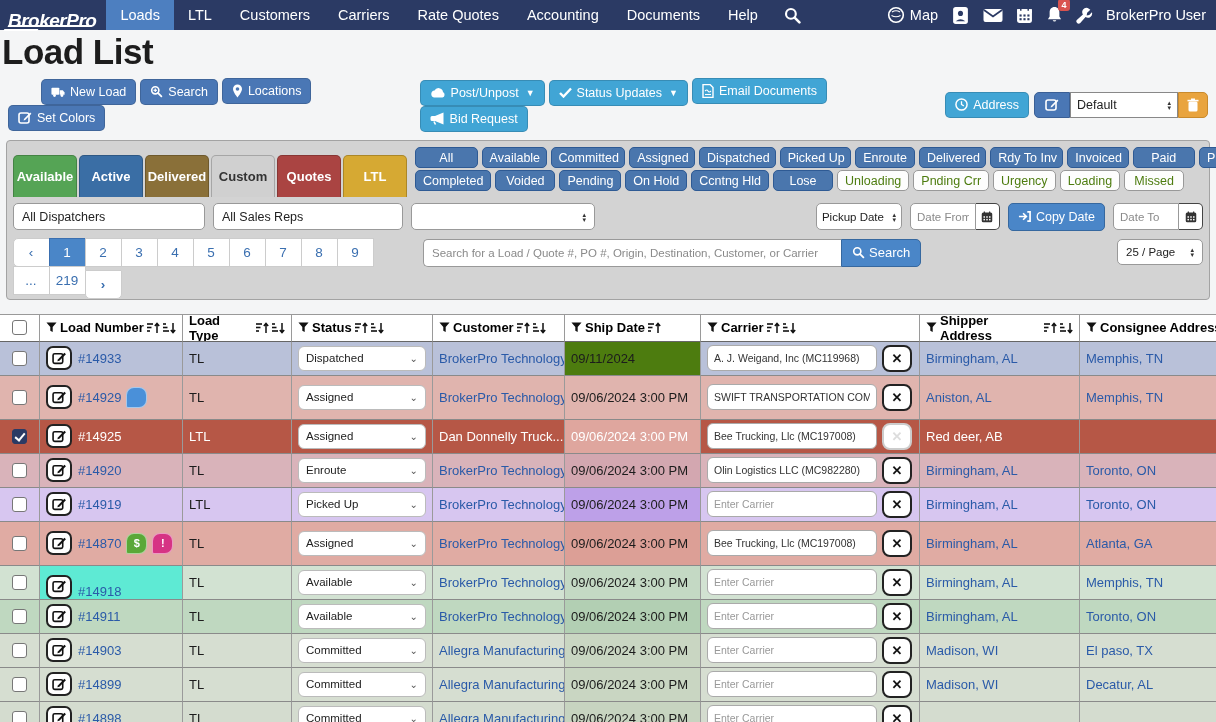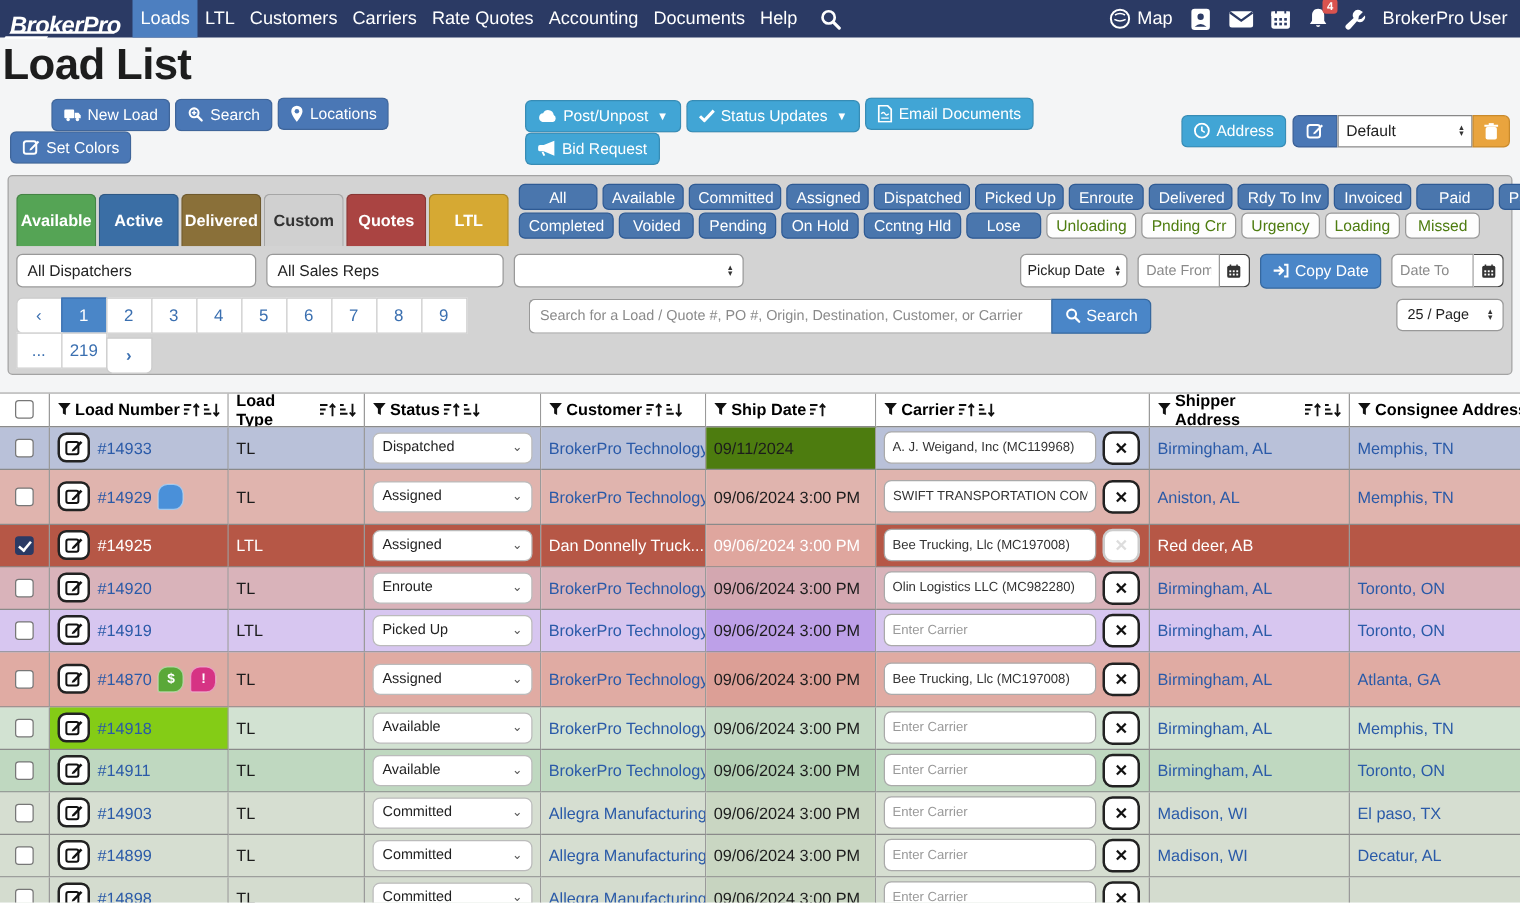--- a/index.html
+++ b/index.html
@@ -8,21 +8,21 @@
   .ic { display:inline-flex; align-items:center; justify-content:center; }
   .ic svg { display:block; }
 
   
   .navbar { height:30px; background:#2b3a64; display:flex; align-items:stretch; color:#fff; }
   .brand { display:flex; align-items:center; padding:12px 10px 0 8px; font-weight:bold; font-style:italic;
     font-size:19px; letter-spacing:-0.5px; position:relative; }
   .brand .underl { position:absolute; left:8px; right:14px; bottom:3px; height:2px; background:#fff; transform:skewX(-30deg); }
   .brand .underl2 { position:absolute; left:4px; width:34px; bottom:0px; height:1.5px; background:#fff; transform:skewX(-30deg); }
   .nav-items { display:flex; align-items:stretch; }
-  .nav-item { display:flex; align-items:center; padding:0 6px; font-size:14.5px; cursor:pointer; }
+  .nav-item { display:flex; align-items:center; padding:0 14px; font-size:14.5px; cursor:pointer; }
   .nav-item.active { background:#4d7fc0; }
   .nav-search { display:flex; align-items:center; padding:0 12px; }
   .nav-right { margin-left:auto; display:flex; align-items:center; gap:13px; padding-right:10px; }
   .nav-right .lbl { font-size:14.5px; }
   .map-group { display:flex; align-items:center; gap:5px; }
   .bell-wrap { position:relative; }
   .badge { position:absolute; top:-7px; right:-7px; background:#d9534f; color:#fff; font-size:9px;
     font-weight:bold; border-radius:3px; padding:1px 3.5px; }
 
   
@@ -856,21 +856,21 @@
           <span class="celltext link">Birmingham, AL</span>
         </div>
         <div style="background: rgb(224, 171, 163); height: 44px;">
           <span class="celltext link">Atlanta, GA</span>
         </div>
       </div>
       <div class="trow">
         <div class="cell-cb" style="background:#d2e2d2;height:34px">
           <span class="cb"></span>
         </div>
-        <div style="background: #84cc16; height: 34px;">
+        <div style="background: #5eead4; height: 34px; align-items: flex-end;">
        <span class="edit-btn">
             <span class="ic">
               <svg width="15" height="15" viewBox="0 0 14 14">
                 <rect x="1" y="2.5" width="9" height="9" rx="1.5" fill="none" stroke="#111" stroke-width="1.5"></rect>
                 <path d="M5.5 8 L11.6 1.6 L13 3 L6.9 9.2 L5 9.6 Z" fill="#111"></path>
               </svg>
             </span>
           </span>
        <span class="loadnum">#14918</span>
         </div>

